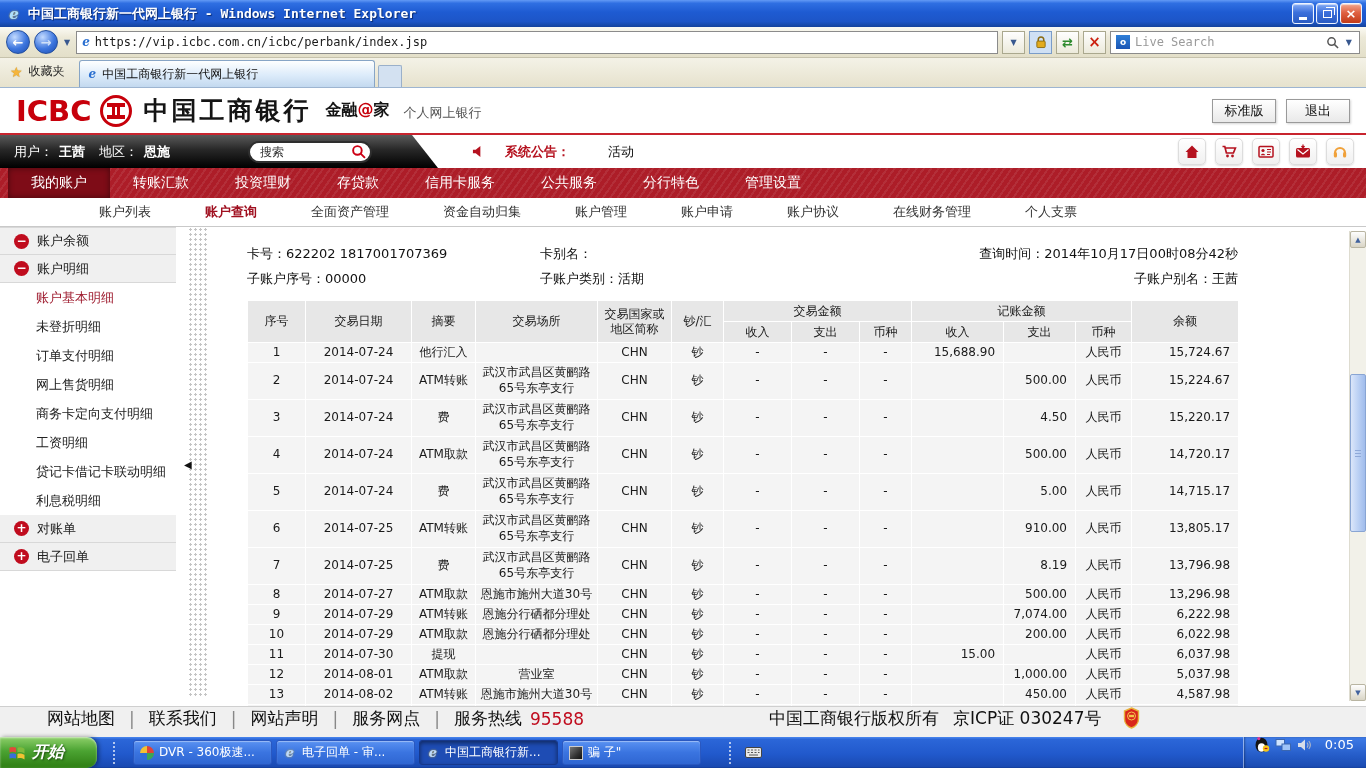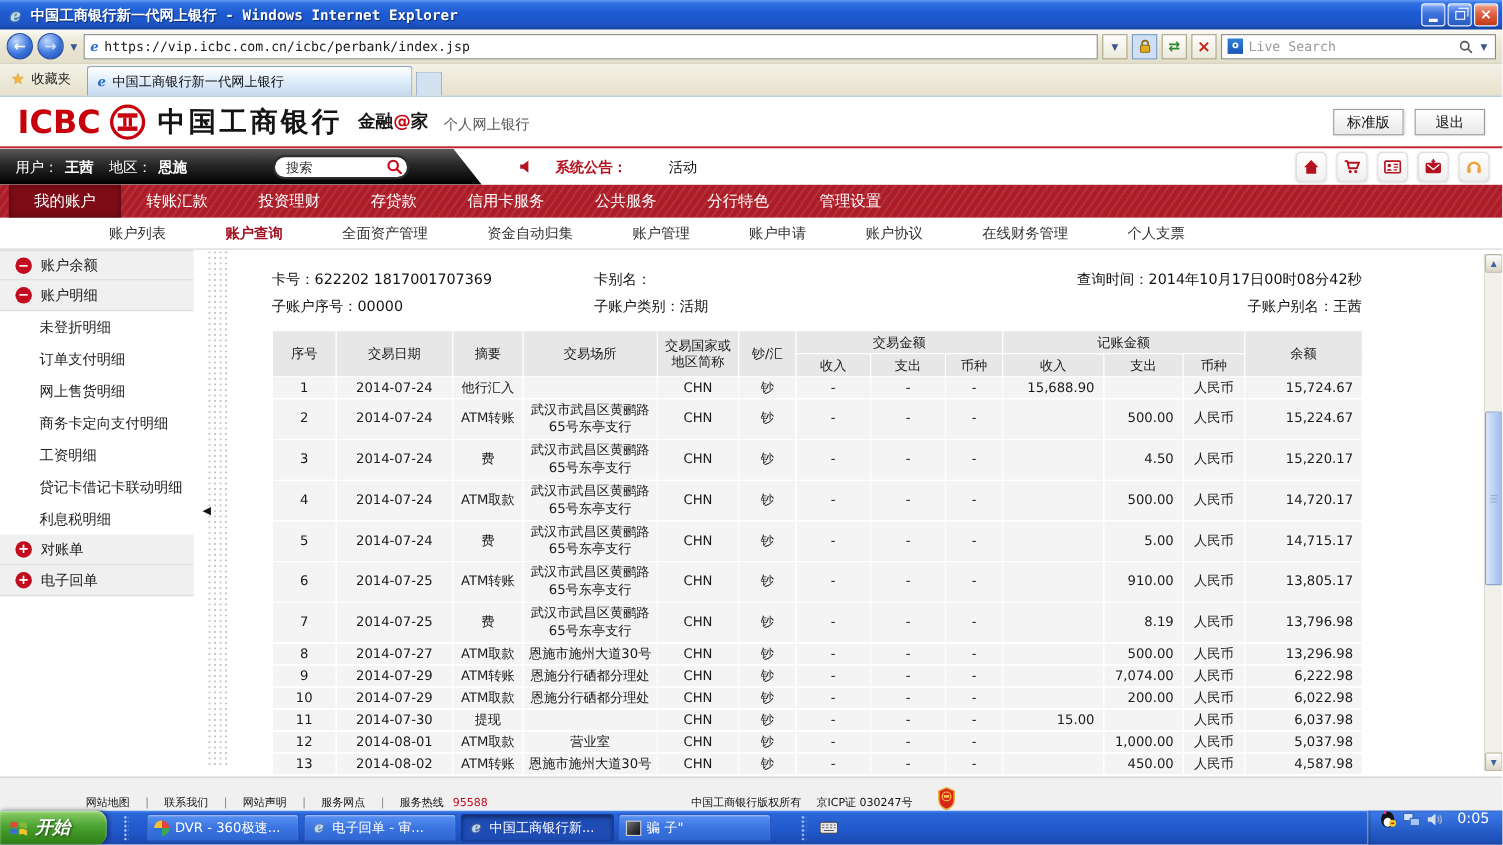--- a/index.html
+++ b/index.html
@@ -113,21 +113,21 @@
 
   
   .scrollbar{position:absolute;right:0;top:4px;width:17px;height:470px;background:#f2f1e9;border-left:1px solid #dedcd0;display:flex;flex-direction:column}
   .sb-btn{height:17px;background:linear-gradient(#fefefe,#d9d5c6);border:1px solid #b9b5a2;border-radius:2px;display:flex;align-items:center;justify-content:center;font-size:7px;color:#41629e}
   .sb-track{flex:1;position:relative}
   .sb-thumb{position:absolute;left:0;right:0;top:126px;height:158px;border:1px solid #89a5d3;border-radius:2px;
     background:linear-gradient(90deg,#dbe6fa,#bcd1f4 50%,#a0bcec)}
   .sb-thumb::after{content:"";position:absolute;left:4px;right:4px;top:50%;height:1px;box-shadow:0 -3px 0 #8fa9d8,0 0 0 #8fa9d8,0 3px 0 #8fa9d8;background:#8fa9d8}
 
   
-  .pagefooter{position:absolute;top:706px;width:100%;height:31px;background:#f0f0f0;border-top:1px solid #cfcfcf;display:flex;align-items:flex-end;font-size:10px;color:#111;padding-left:78px}
+  .pagefooter{position:absolute;top:706px;width:100%;height:31px;background:#f0f0f0;border-top:1px solid #cfcfcf;display:flex;align-items:flex-start;font-size:17px;color:#111;padding-left:47px}
   .f-link{color:#111;text-decoration:none}
   .f-sep{color:#888;margin:0 14px}
   .hotline-num{color:#c00c1e;margin-left:8px}
   .copyright{margin-left:185px;display:flex;align-items:center;gap:14px}
   .seal{margin-left:22px;display:flex}
 
   
   .taskbar{position:absolute;top:737px;width:100%;height:31px;
     background:linear-gradient(180deg,#4a87ee 0%,#2b66d8 8%,#2159cc 55%,#1a4ab2 95%,#133c96 100%)}
   .startbtn{position:absolute;left:0;top:0;height:31px;width:97px;display:flex;align-items:center;gap:6px;padding:0 14px 0 8px;
@@ -318,20 +318,23 @@
   <div class="main">
 
     <div class="sidebar">
         <div class="sb-group">
           <span class="sb-ico">−</span>
           <span class="sb-label">账户余额</span>
         </div>
         <div class="sb-group">
           <span class="sb-ico">−</span>
           <span class="sb-label">账户明细</span>
+        </div>
+        <div class="sb-sub">
+          <span class="sb-label active">账户基本明细</span>
         </div>
         <div class="sb-sub">
           <span class="sb-label">未登折明细</span>
         </div>
         <div class="sb-sub">
           <span class="sb-label">订单支付明细</span>
         </div>
         <div class="sb-sub">
           <span class="sb-label">网上售货明细</span>
         </div>

